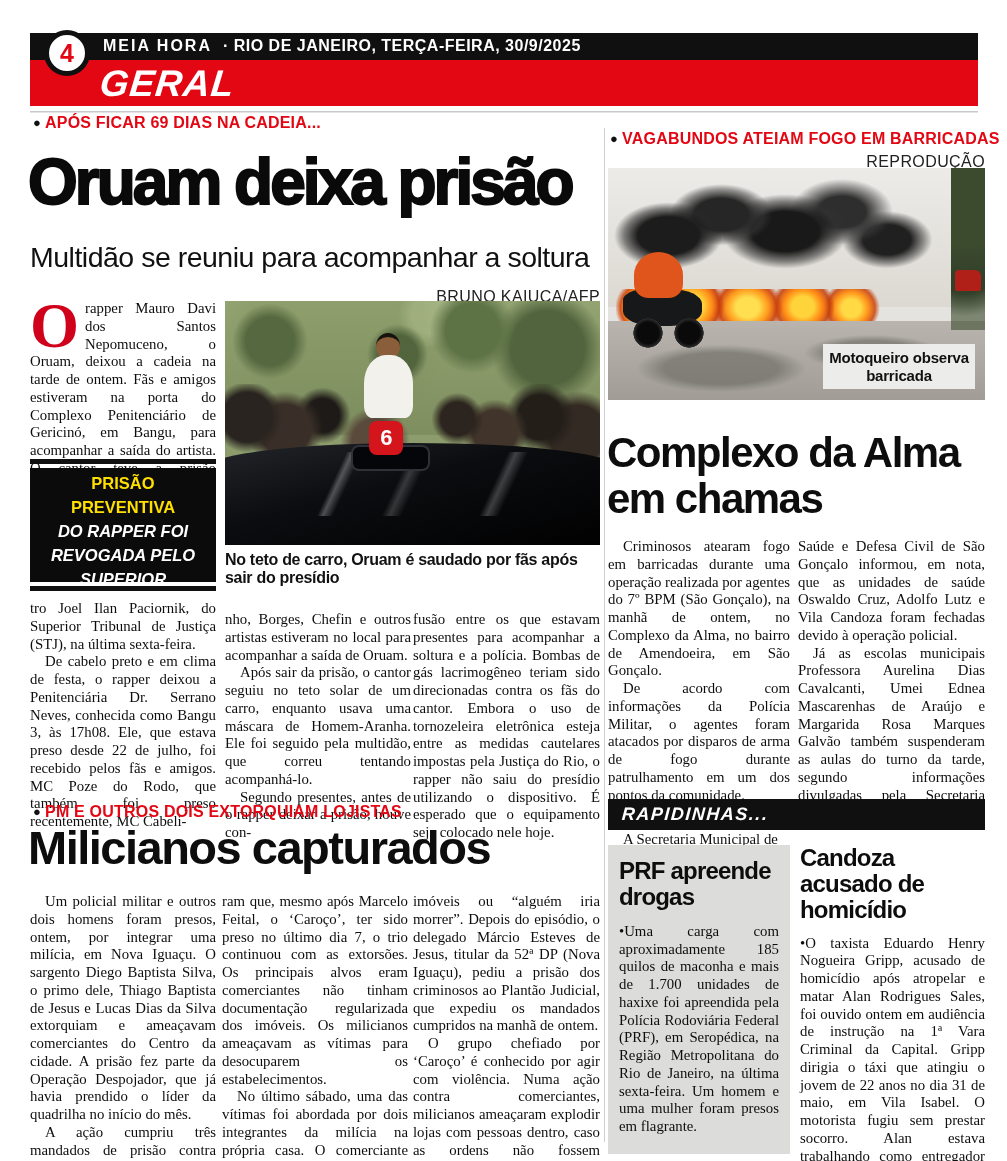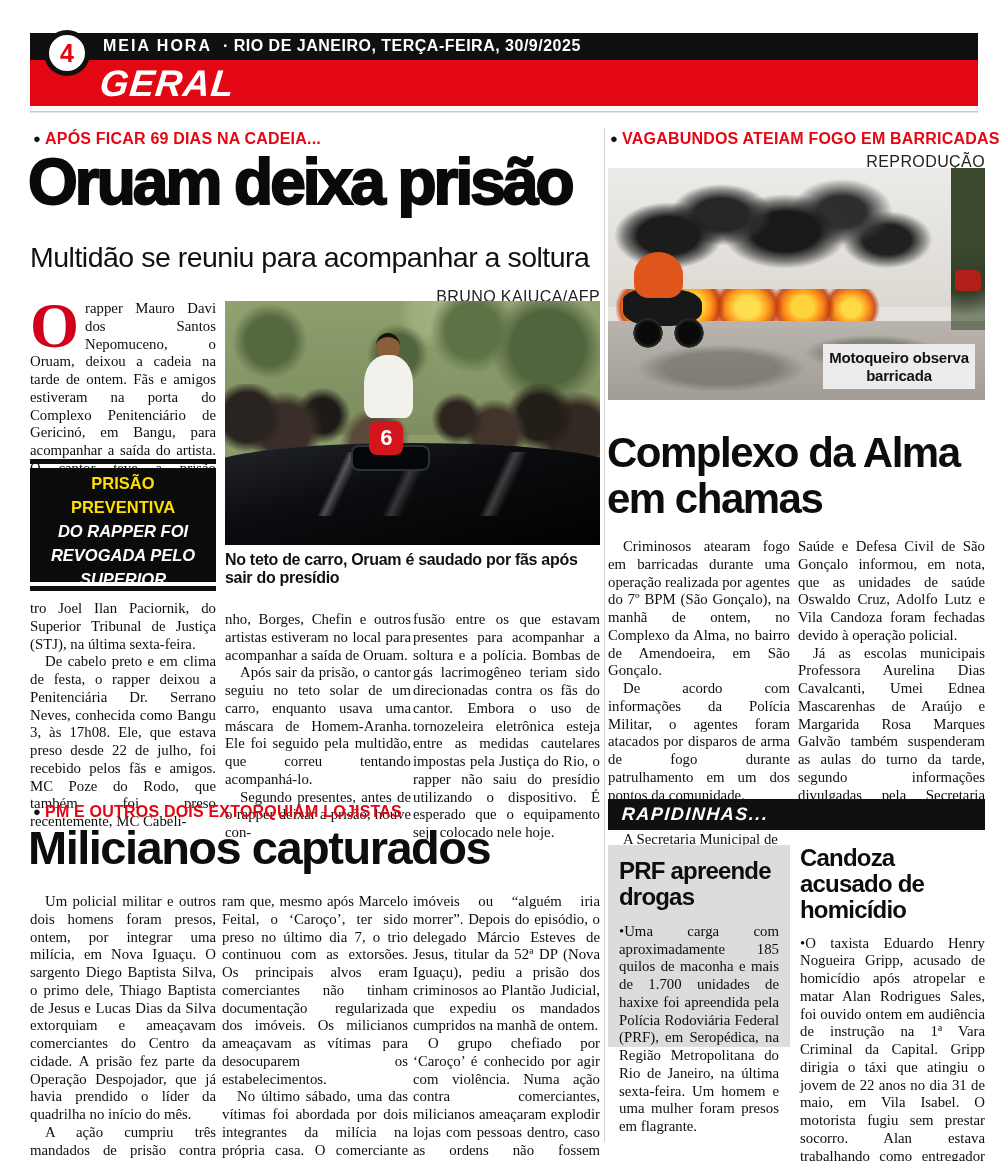--- a/index.html
+++ b/index.html
@@ -178,21 +178,21 @@
     letter-spacing:-1.5px; color:#0d0d0d;
   }
 
   
   .rap-bar { left:608px; top:799px; width:377px; height:31px; background:#101010;
     display:flex; align-items:center; padding-left:14px; }
   .rap-bar-label { color:#fff; font-family:"Liberation Sans", sans-serif; font-weight:bold;
     font-style:italic; font-size:18px; letter-spacing:1.5px; transform:skewX(-4deg); }
   .rap-title { font-family:"Liberation Sans", sans-serif; font-weight:bold; font-size:24px;
     letter-spacing:-.8px; line-height:1.08; color:#0d0d0d; }
-  .rap-gray { left:608px; top:845px; width:182px; height:202px; background:#dcdcda; padding:13px 11px; }
+  .rap-gray { left:608px; top:845px; width:182px; height:309px; background:#dcdcda; padding:13px 11px; }
   .rap-gray .body-col { margin-top:13px; }
   .rap-right { left:800px; top:845px; width:185px; }
   .rap-right .body-col { margin-top:12px; }
 </style>
 </head>
 <body>
 
 <div id="page">
 
   <div class="abs topbar"></div>
@@ -201,21 +201,21 @@
     <span>4</span>
   </div>
   <div class="abs masthead">
     <span class="brand">MEIA HORA</span>
     <span>· RIO DE JANEIRO, TERÇA-FEIRA, 30/9/2025</span>
   </div>
   <div class="abs section-title">GERAL</div>
   <div class="abs header-rule"></div>
   <div class="abs vdivider"></div>
 
-  <div class="abs kicker" style="left:33px; top:130px;">
+  <div class="abs kicker" style="left:33px; top:114px;">
     <span class="bullet">●</span><span>APÓS FICAR 69 DIAS NA CADEIA...</span>
   </div>
   <div class="abs subhead-oruam">Multidão se reuniu para acompanhar a soltura</div>
   <div class="abs headline-oruam">Oruam deixa prisão</div>
 
   <div class="abs credit" style="left:225px; top:288px; width:375px;">BRUNO KAIUCA/AFP</div>
 
   <div class="abs photo photo1">
     <div class="p1-trees"></div>
     <div class="p1-crowd"></div>

